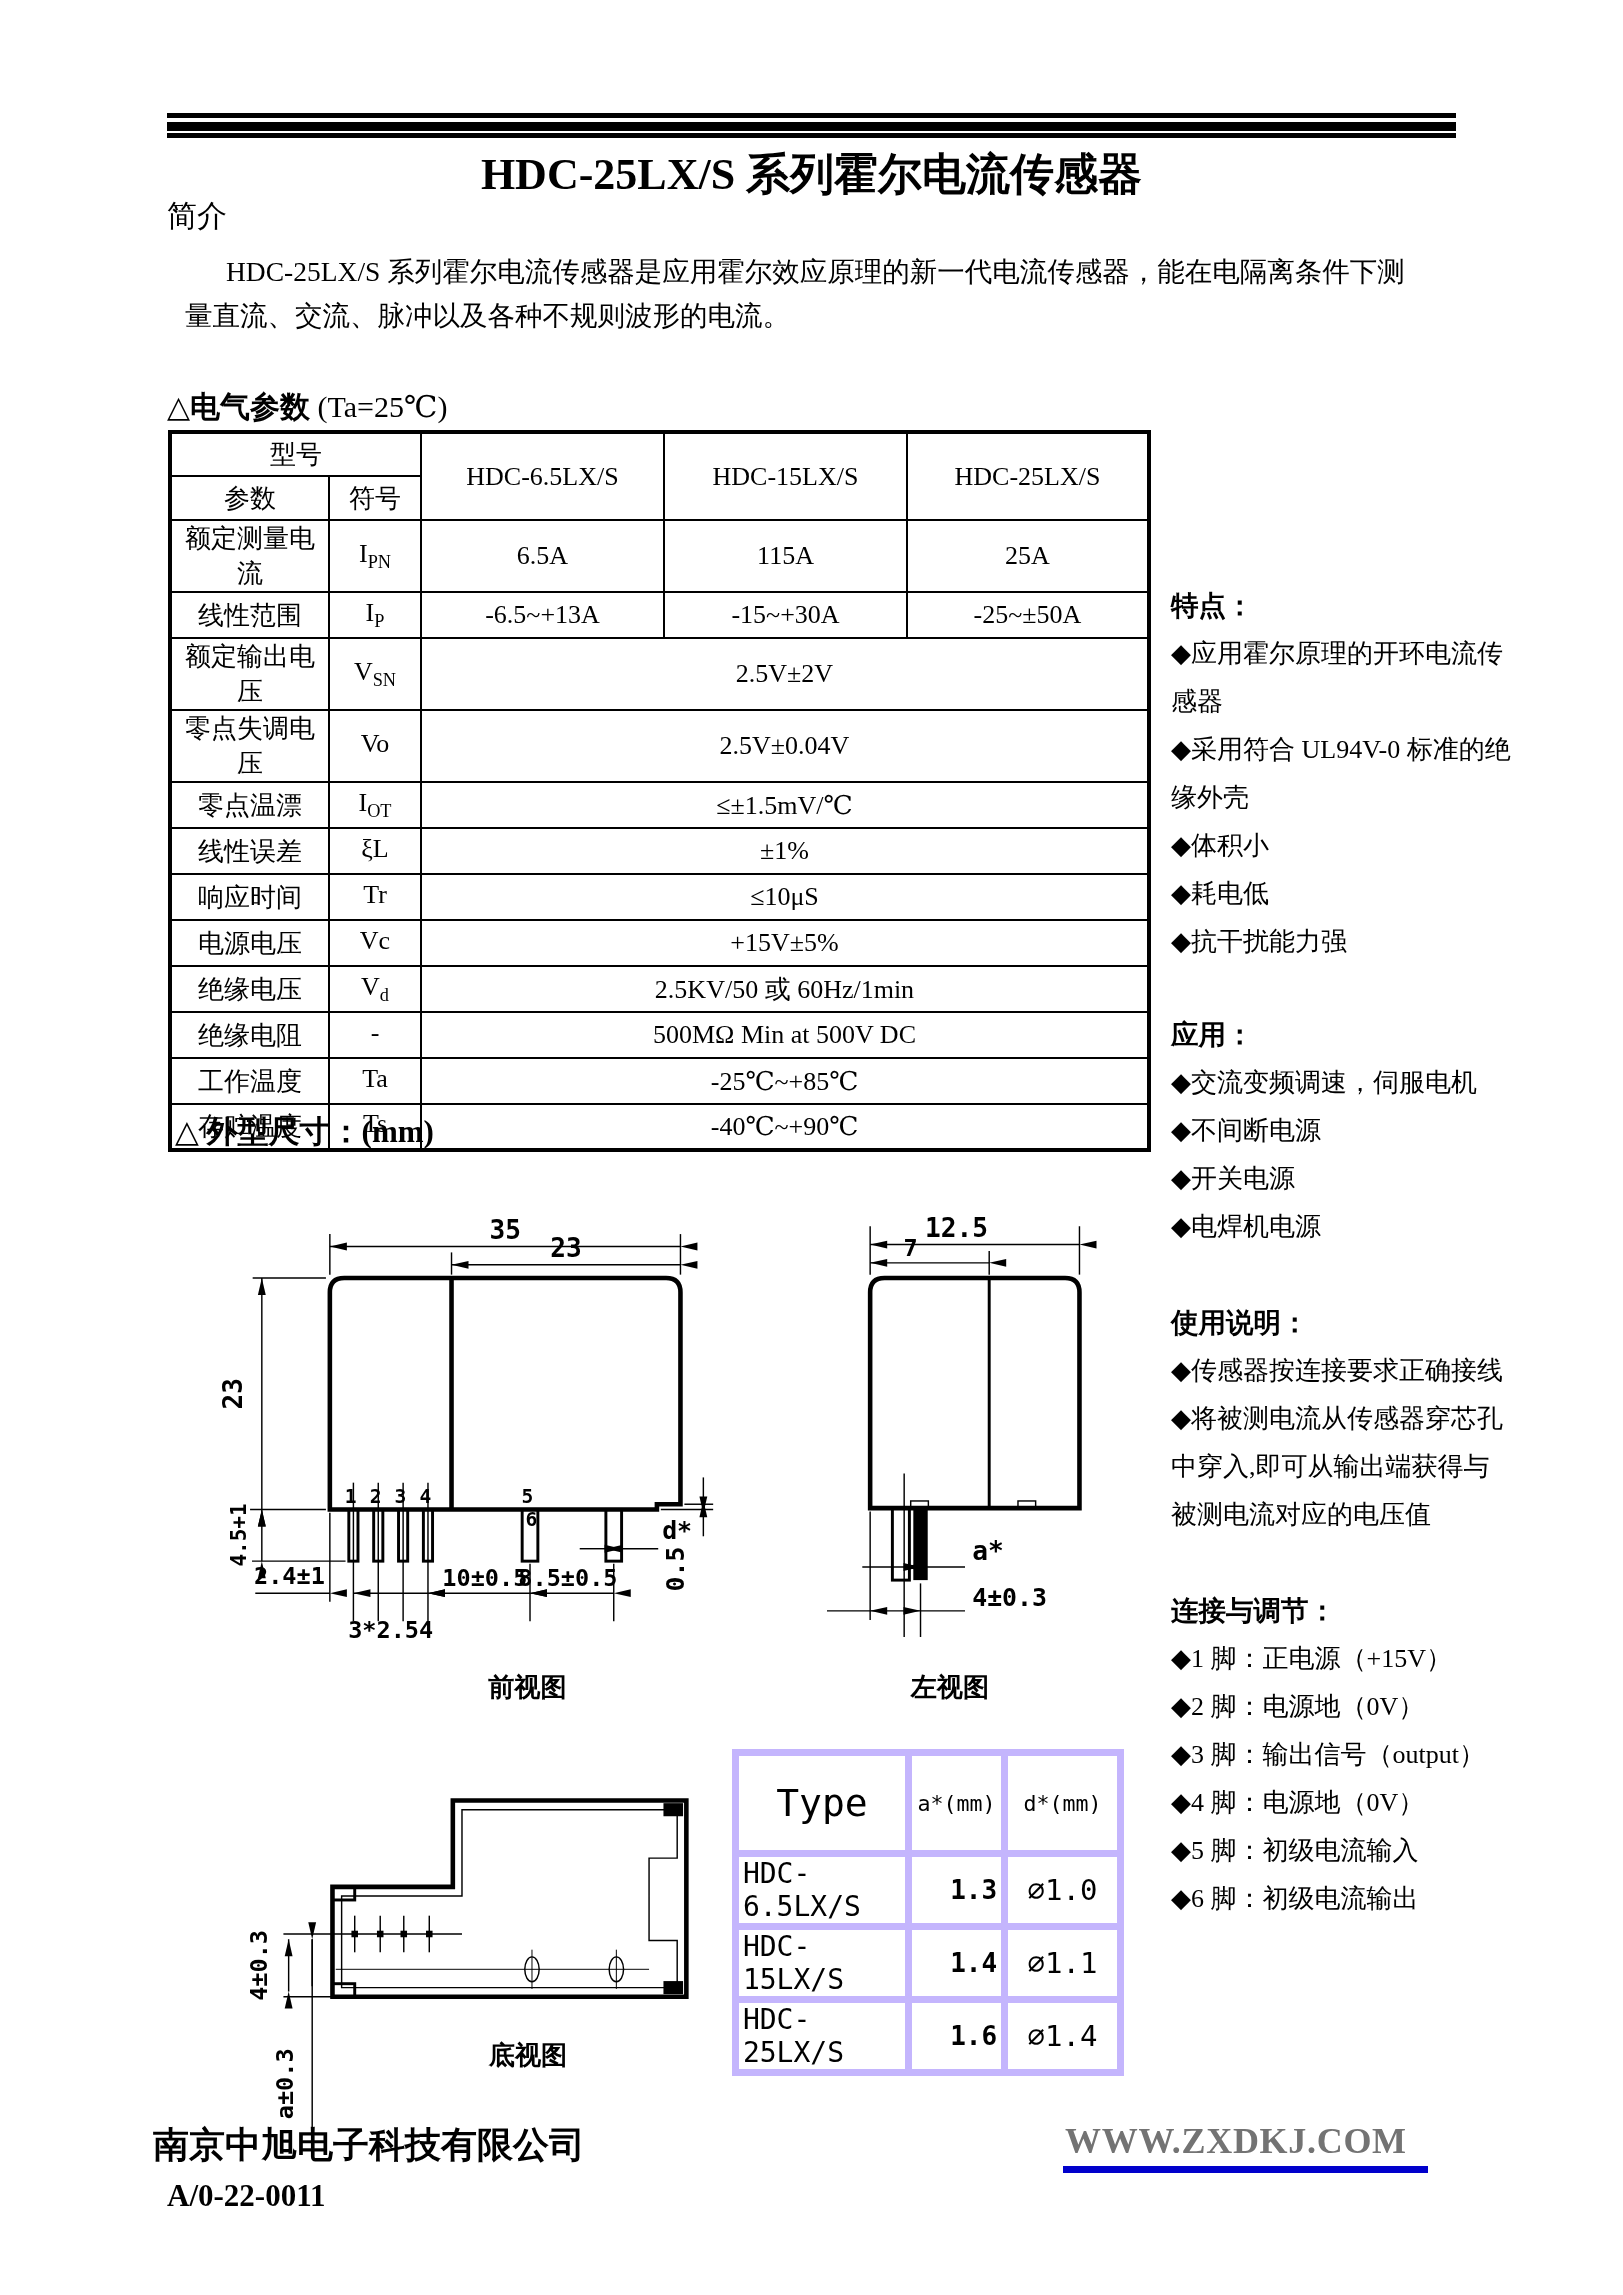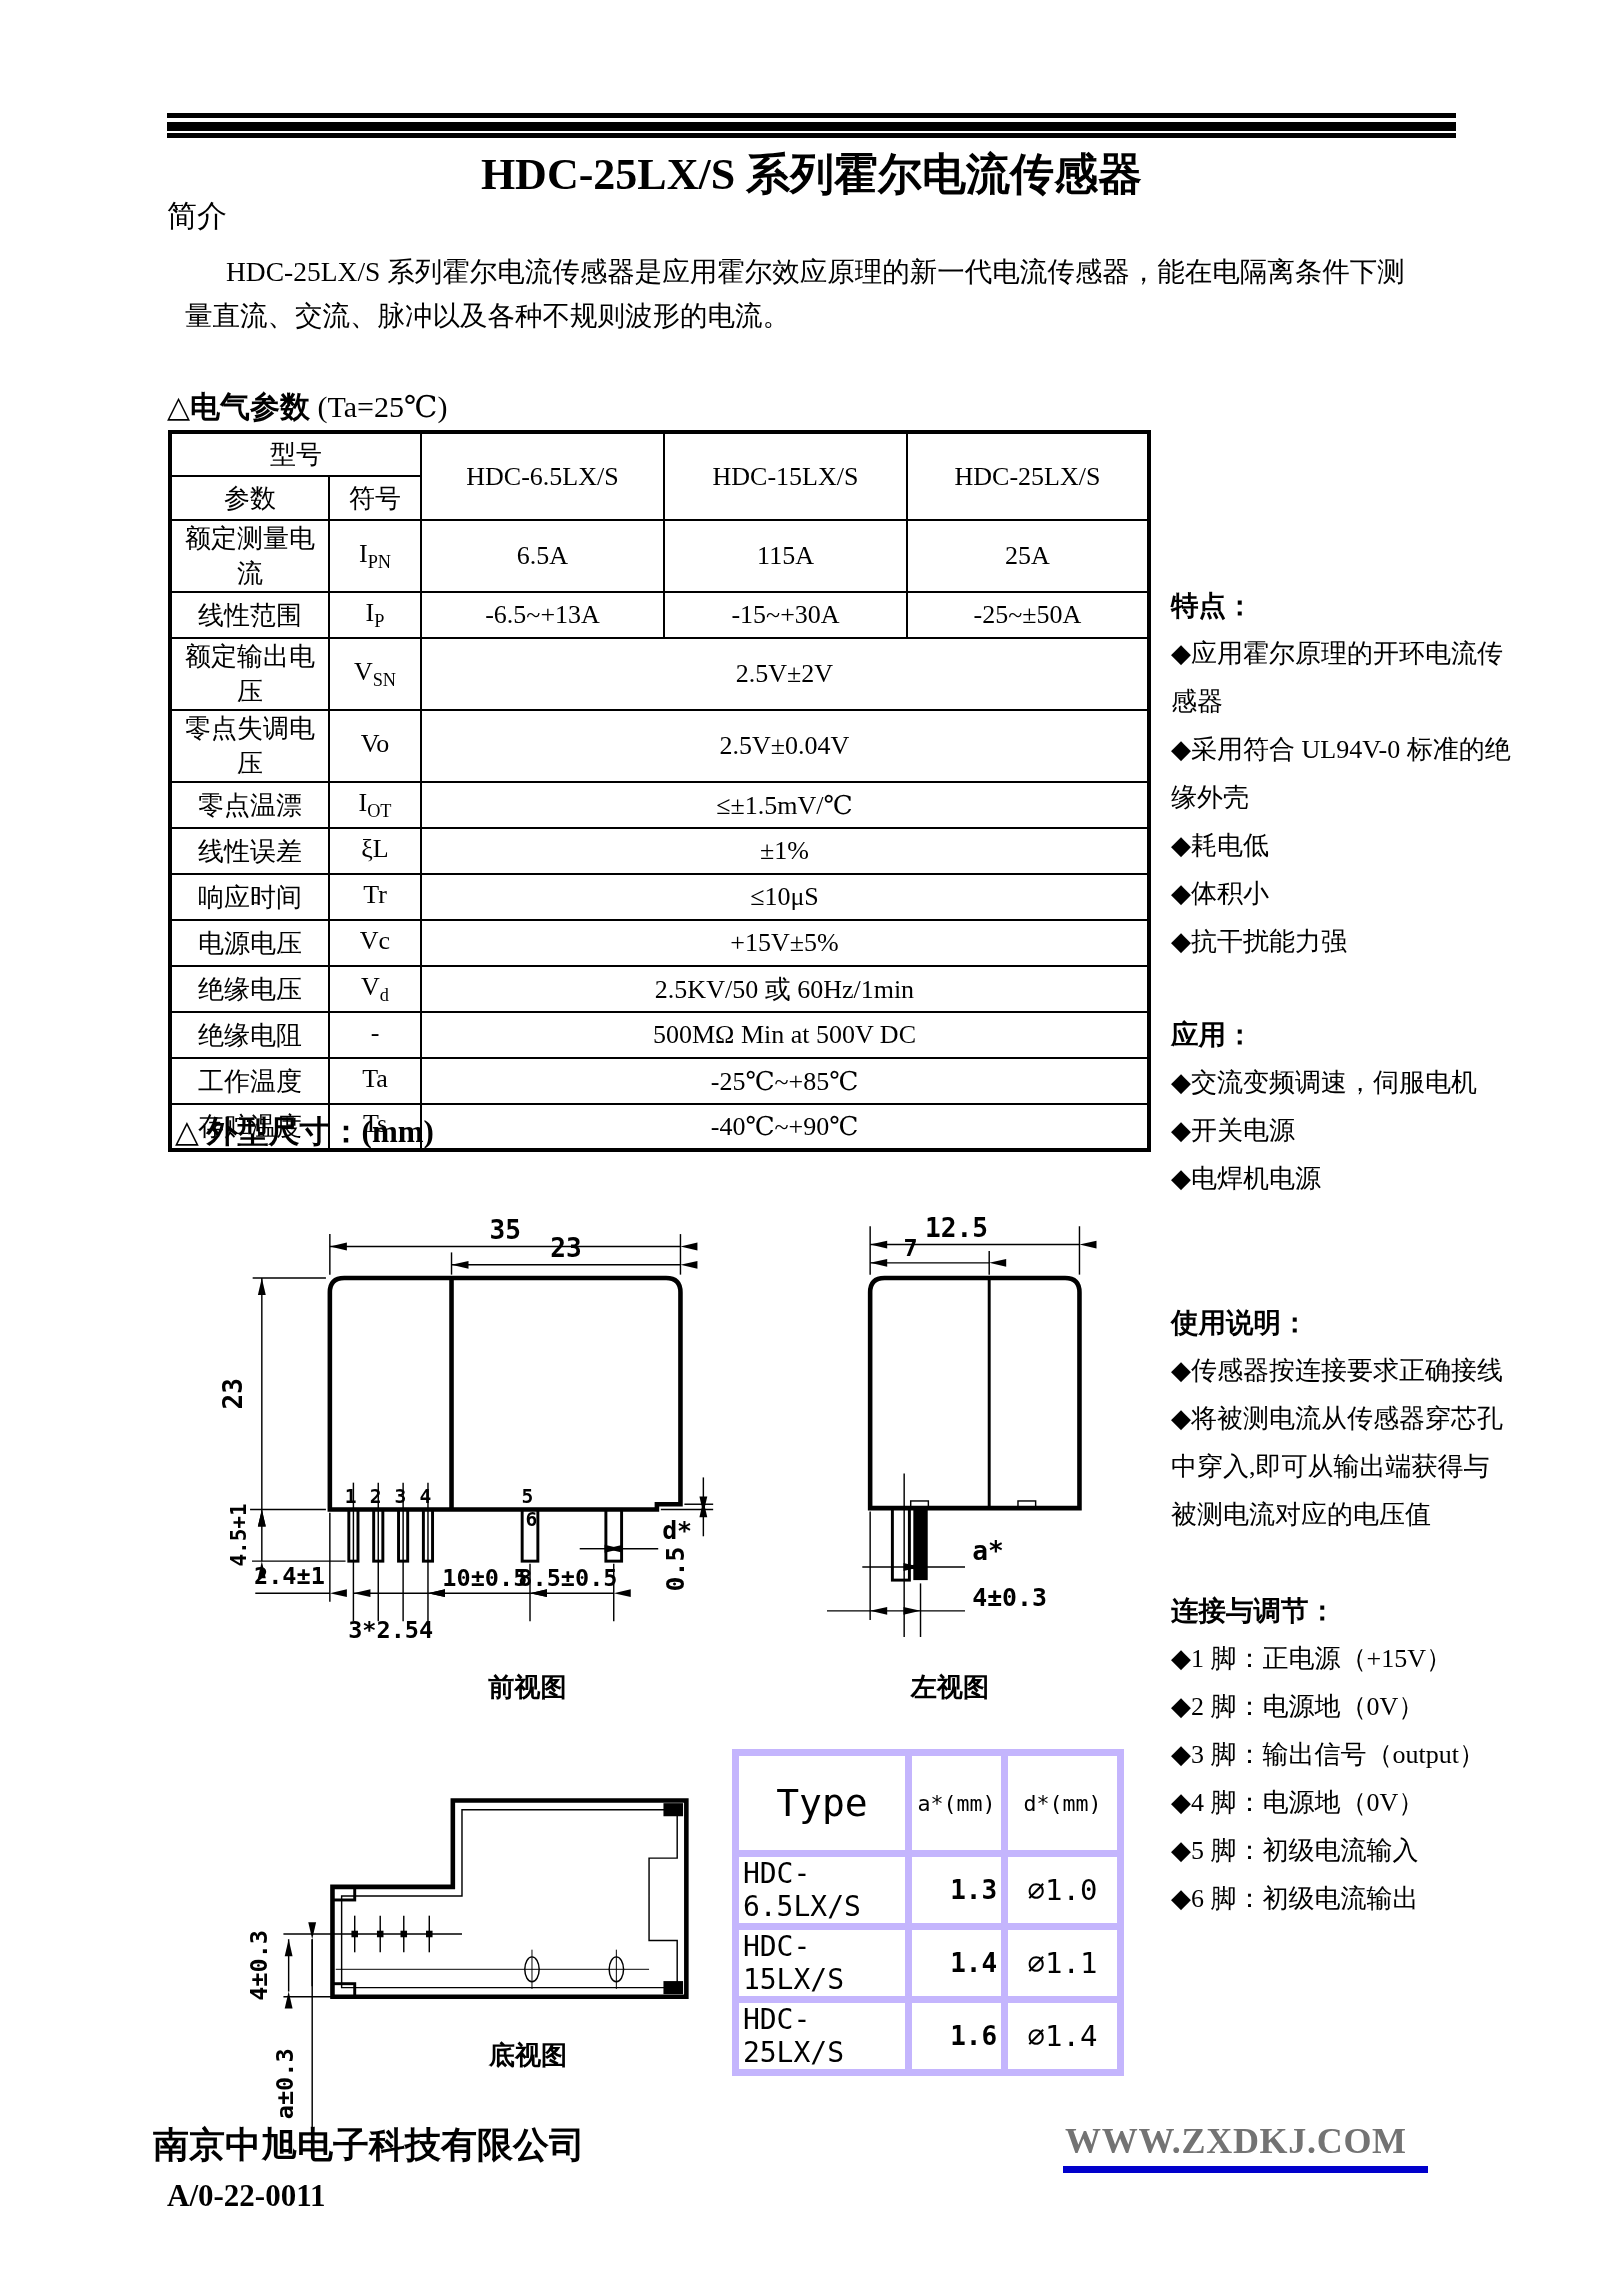--- a/index.html
+++ b/index.html
@@ -149,27 +149,28 @@
   </tr>
 </tbody>
   </table>
 
 <div class="abs dim-head" style="left:175px;top:1111px;">△ 外型尺寸：(mm)</div>
 
 <div class="sidebar" style="top:582px;">
   <div class="shead">特点：</div>
   <div>◆应用霍尔原理的开环电流传感器</div>
   <div>◆采用符合 UL94V-0 标准的绝缘外壳</div>
+  <div>◆体积小</div>
   <div>◆耗电低</div>
-  <div>◆体积小</div>
   <div>◆抗干扰能力强</div>
 </div>
 <div class="sidebar" style="top:1011px;">
   <div class="shead">应用：</div>
   <div>◆交流变频调速，伺服电机</div>
+  <div>◆不间断电源</div>
   <div>◆开关电源</div>
   <div>◆电焊机电源</div>
 </div>
 <div class="sidebar" style="top:1299px;">
   <div class="shead">使用说明：</div>
   <div>◆传感器按连接要求正确接线</div>
   <div>◆将被测电流从传感器穿芯孔中穿入,即可从输出端获得与被测电流对应的电压值</div>
 </div>
 <div class="sidebar" style="top:1587px;">
   <div class="shead">连接与调节：</div>

